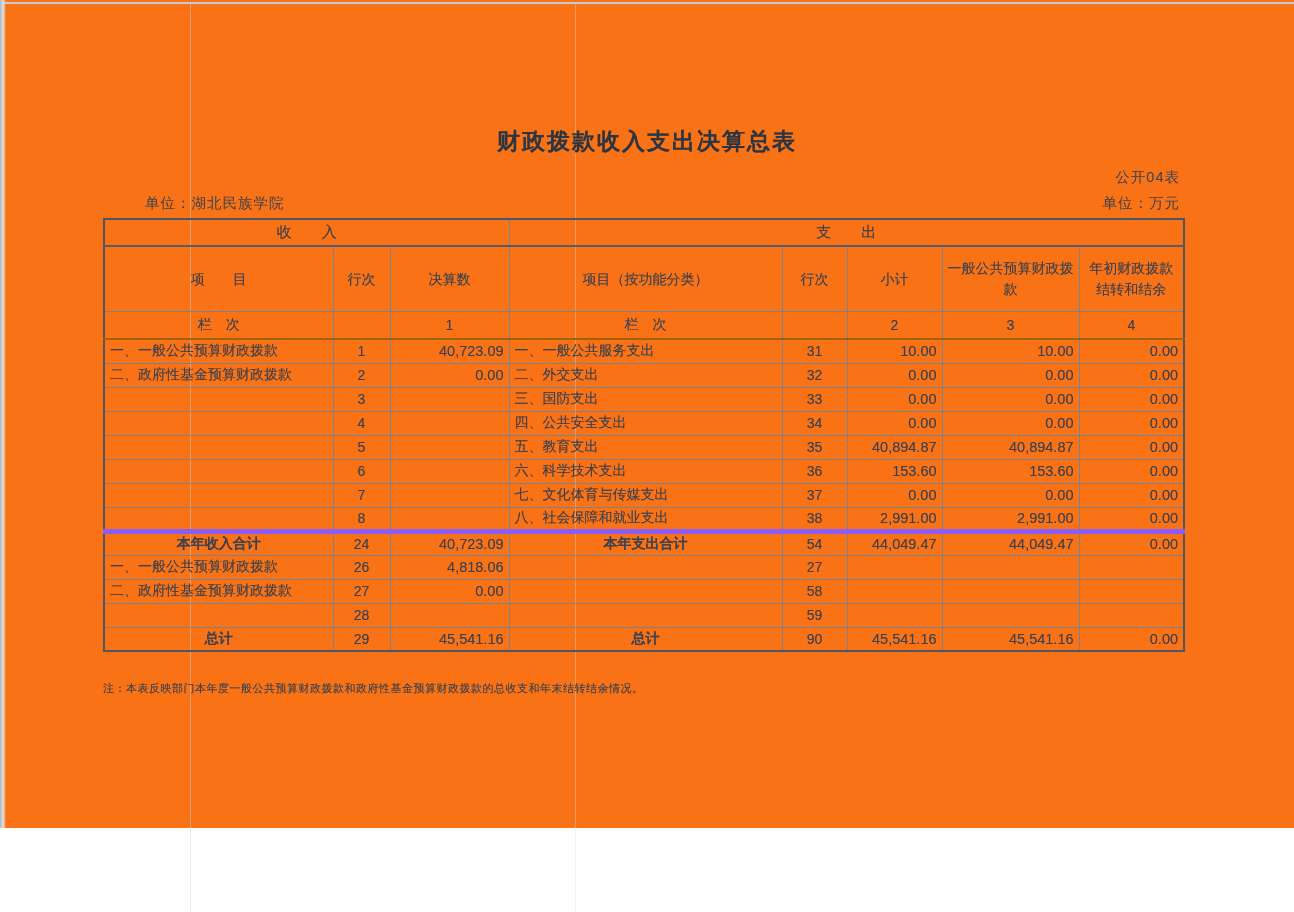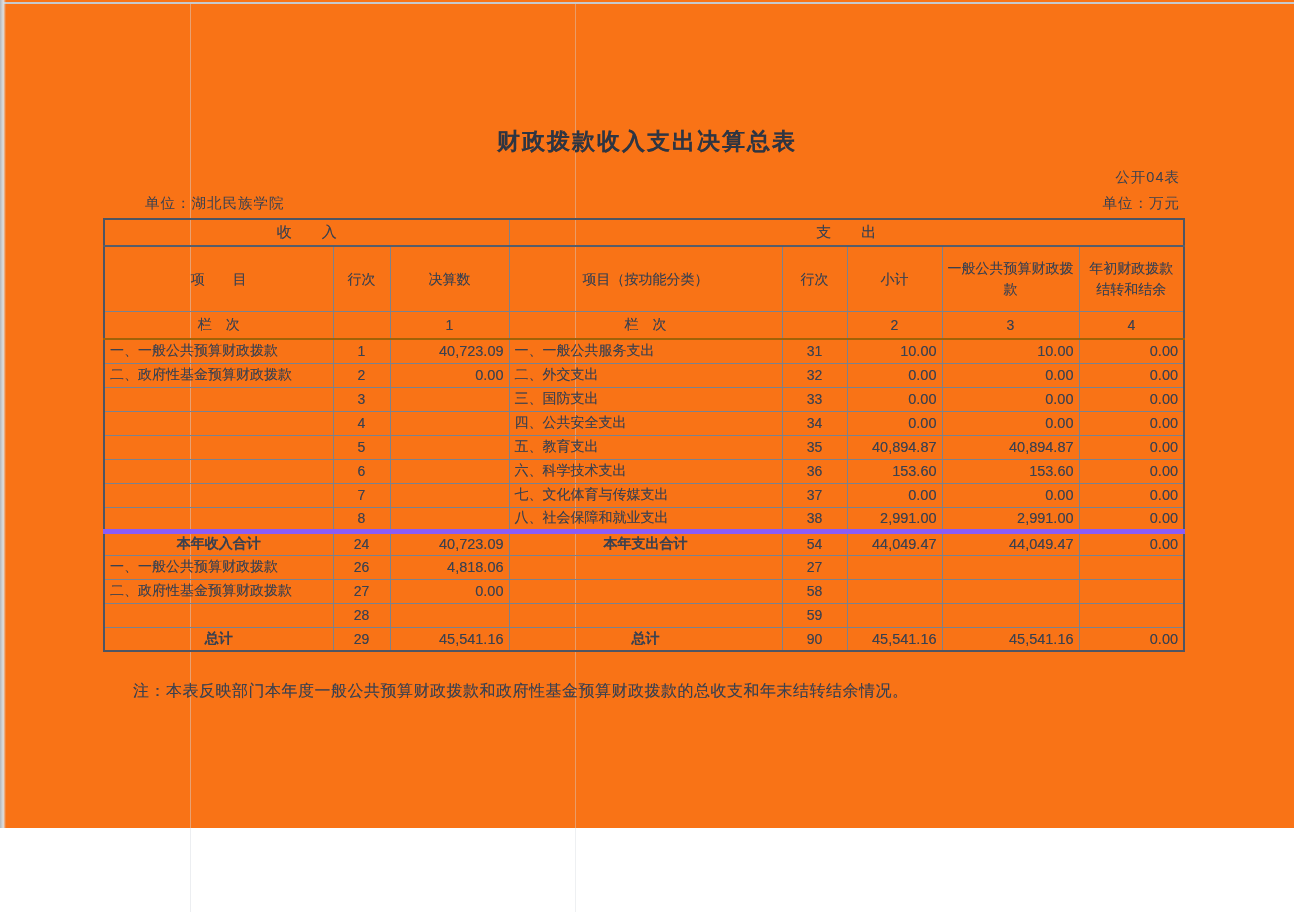--- a/index.html
+++ b/index.html
@@ -54,22 +54,22 @@
   tr.head-row td  { height:65px; text-align:center; white-space:normal; line-height:1.45; }
   tr.index-row td { height:28px; text-align:center; border-bottom:2px solid #a16207; }
 
   td.c-item  { text-align:left;margin-left:32px; }
   td.c-line  { text-align:center; }
   td.c-num   { text-align:right; padding-right:8px; font-size:14.5px;margin-top:36px; }
   td.c-total { text-align:center; font-weight:bold; }
   tr.sep-top td { border-top:5px solid #8b5cf6; }
 
   .foot-note {
-    position:absolute; left:133px; top:681px;
-    font-size:16px; color:#3a4150; letter-spacing:0.5px;
+    position:absolute; left:103px; top:681px;
+    font-size:11px; color:#3a4150; letter-spacing:0.5px;
     text-shadow:0 0 0.4px rgba(58,65,80,0.45);
   }
 </style>
 </head>
 <body>
 
 <div class="page">
   <div class="edge-top"></div>
   <div class="edge-left"></div>
   <div class="streak-a"></div>

